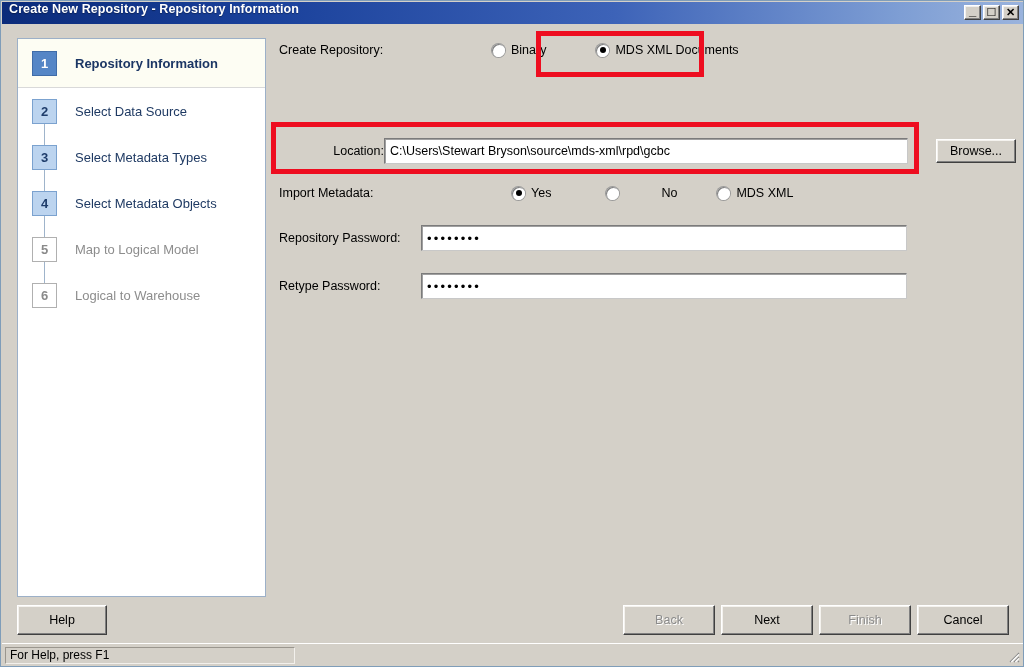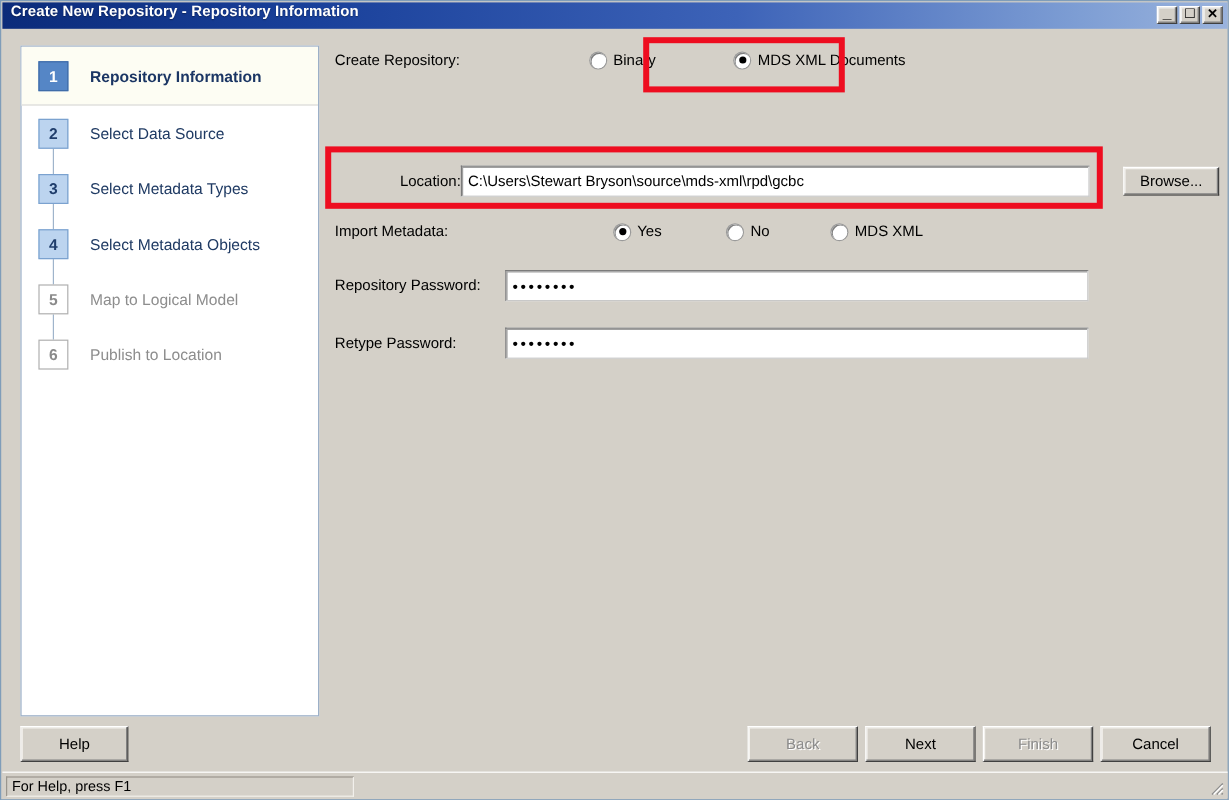--- a/index.html
+++ b/index.html
@@ -341,30 +341,30 @@
       <div class="step-label">Select Metadata Objects</div>
     </div>
 
     <div class="step">
       <div class="badge disabled">5</div>
       <div class="step-label dim">Map to Logical Model</div>
     </div>
 
     <div class="step">
       <div class="badge disabled">6</div>
-      <div class="step-label dim">Publish to Location</div>
+      <div class="step-label dim">Logical to Warehouse</div>
     </div>
   </div>
 
   <div class="content">
 
     <div class="row" style="top:5px;">
       <div class="field-label" style="width:185px;">Create Repository:</div>
       <div class="radio-group">
-        <div class="radio-item" style="margin-right:48px;padding-left:28px;">
+        <div class="radio-item" style="margin-right:32px;padding-left:28px;">
           <span class="radio"></span>
           <span class="radio-label">Binary</span>
         </div>
         <div class="radio-item" style="margin-left:18px;">
           <span class="radio checked"></span>
           <span class="radio-label">MDS XML Documents</span>
         </div>
       </div>
     </div>
 
@@ -374,21 +374,21 @@
       <div class="btn" style="width:80px;height:24px;margin-left:28px;">Browse...</div>
     </div>
 
     <div class="row" style="top:148px;">
       <div class="field-label" style="width:185px;">Import Metadata:</div>
       <div class="radio-group">
         <div class="radio-item" style="margin-right:55px;padding-left:48px;">
           <span class="radio checked"></span>
           <span class="radio-label">Yes</span>
         </div>
-        <div class="radio-item" style="margin-right:52px;">
+        <div class="radio-item" style="margin-right:40px;gap:36px;">
           <span class="radio"></span>
           <span class="radio-label">No</span>
         </div>
         <div class="radio-item">
           <span class="radio"></span>
           <span class="radio-label">MDS XML</span>
         </div>
       </div>
     </div>
 

